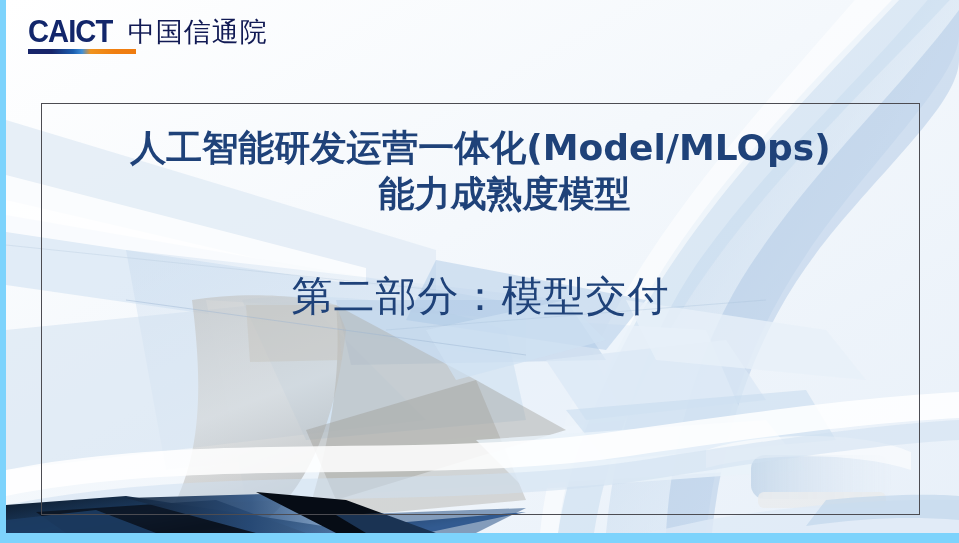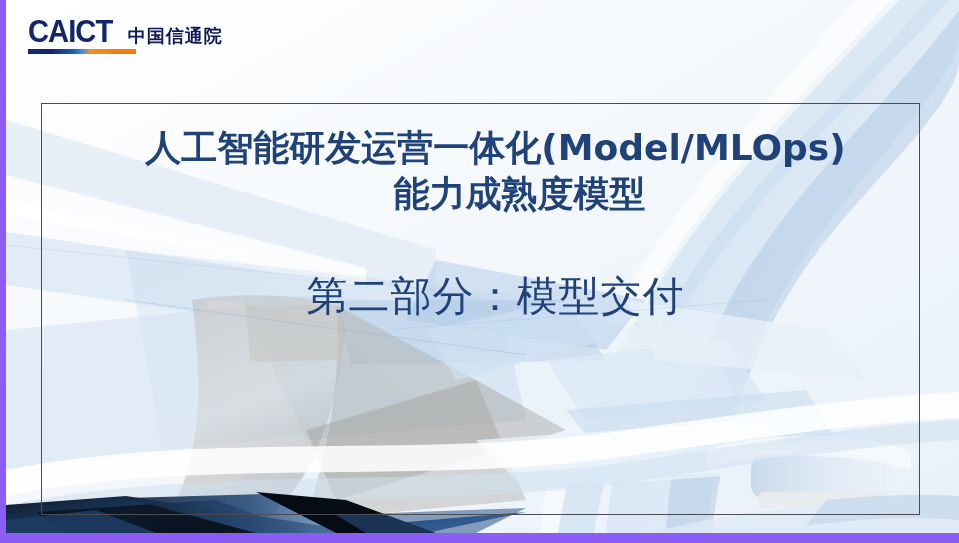--- a/index.html
+++ b/index.html
@@ -5,21 +5,21 @@
   html, body {
     margin: 0;
     padding: 0;
     background: #d8d8d8;
   }
   #slide-root {
     position: relative;
     width: 959px;
     height: 543px;
     overflow: hidden;
-    background: #8b5cf6;
+    background: #7dd3fc;
     font-family: "Liberation Sans", "DejaVu Sans", sans-serif;
   }
 
   
   .slide-canvas {
     position: absolute;
     left: 6px;
     top: 0px;
     width: 953px;
     height: 533px;
@@ -66,22 +66,22 @@
     left: 0;
     bottom: -7px;
     width: 108px;
     height: 5px;
     background: linear-gradient(90deg,
         #17256a 0%, #17256a 22%, #1c5fb0 42%,
         #3f8fd8 50%, #f0931e 58%, #f07f11 80%, #ef7c10 100%);
   }
   .logo-cn {
     font-family: "DejaVu Sans", "Liberation Sans", sans-serif;
-    font-weight: bold;
-    font-size: 18px;
+    font-weight: normal;
+    font-size: 27px;
     line-height: 1;
     color: #111a54;
     letter-spacing: 1px;
     position: relative;
     top: -2px;
   }
 
   
   .title-frame {
     position: absolute;
@@ -91,21 +91,21 @@
     height: 412px;
     border: 1.5px solid #4c4c52;
     box-sizing: border-box;
     z-index: 8;
     pointer-events: none;
   }
 
   
   .title-block {
     position: absolute;
-    left: 50px;
+    left: 35px;
     top: 103px;
     width: 879px;
     z-index: 10;
     text-align: center;
     padding-top: 22px;
     box-sizing: border-box;
   }
   .title-main {
     font-family: "DejaVu Sans", "Liberation Sans", sans-serif;
     font-weight: bold;

